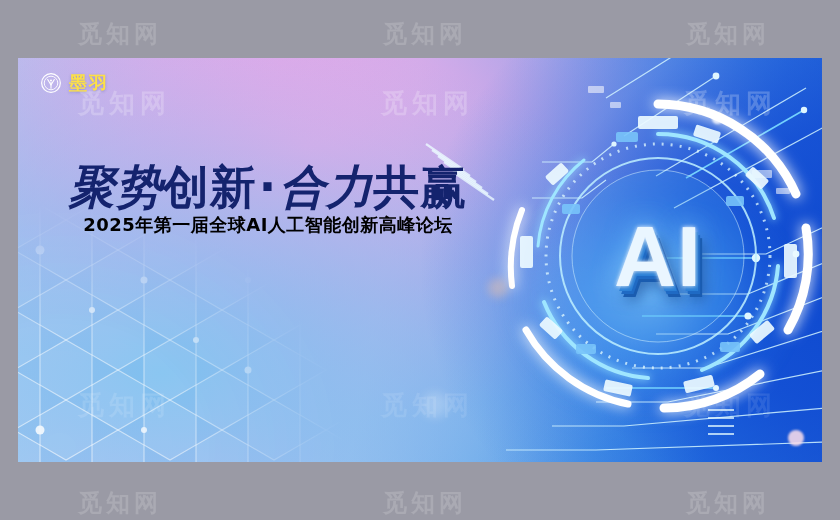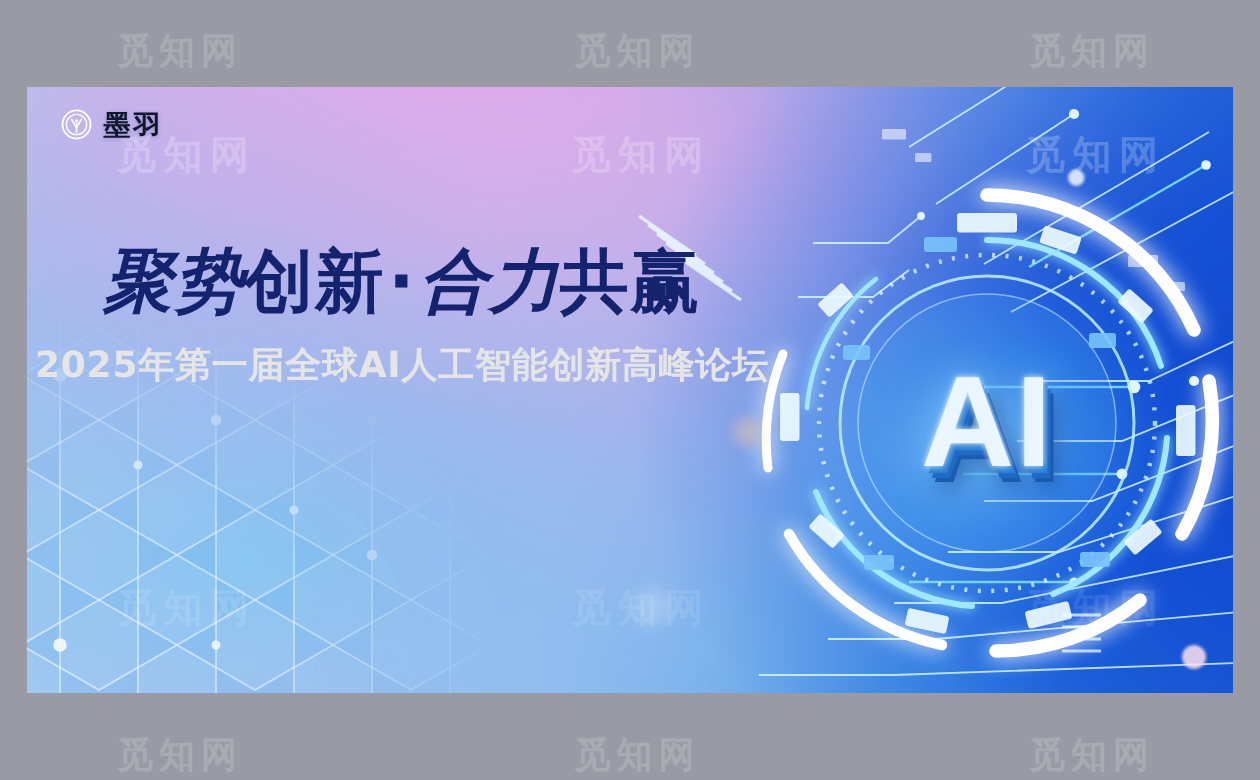--- a/index.html
+++ b/index.html
@@ -87,21 +87,21 @@
   
   .circuit-layer {
     position: absolute;
     right: -4px; top: 0;
     width: 470px; height: 404px;
   }
 
   
   .ai-emblem {
     position: absolute;
-    left: 470px; top: 54px;
+    left: 470px; top: 28px;
     width: 340px; height: 340px;
   }
   .ai-text {
     position: absolute;
     left: 50%; top: 50%;
     transform: translate(-50%,-50%);
     font-size: 86px;
     font-weight: 700;
     letter-spacing: 1px;
     color: #eaf6ff;
@@ -119,21 +119,21 @@
   
   .logo-wrap {
     position: absolute;
     left: 22px; top: 13px;
     display: flex; align-items: center; gap: 7px;
   }
   .logo-mark { width: 22px; height: 22px; display:block; }
   .logo-text {
     font-size: 18px;
     font-weight: 700;
-    color: #0f172a;
+    color: #fde047;
     letter-spacing: 2px;
     text-shadow: 0 1px 3px rgba(30,60,140,0.30);
     font-family: "DejaVu Sans", "Liberation Sans", sans-serif;
   }
 
   
   .headline-block {
     position: absolute;
     left: 0; top: 105px;
     width: 500px;
@@ -145,24 +145,23 @@
     color: #14236e;
     letter-spacing: 1px;
     white-space: nowrap;
     font-family: "DejaVu Sans", "Liberation Sans", sans-serif;
   }
   .t-heavy { font-weight: 700; font-style: italic; }
   .t-light { font-weight: 700; }
   .t-dot   { font-weight: 700; padding: 0 2px; }
 
   .sub-title {
-    margin-top: 14px;
-    font-size: 24px;
-    font-weight: 700;
-    color: #e5e5e5;
+    font-size: 18px;
+    font-weight: 700;
+    color: #000000;
     letter-spacing: 0.5px;
     white-space: nowrap;
     font-family: "DejaVu Sans", "Liberation Sans", sans-serif;
   }
   .meta-line {
     margin-top: 20px;
     font-size: 9px;
     font-weight: 700;
     color: #1e2a72;
     letter-spacing: 1px;

